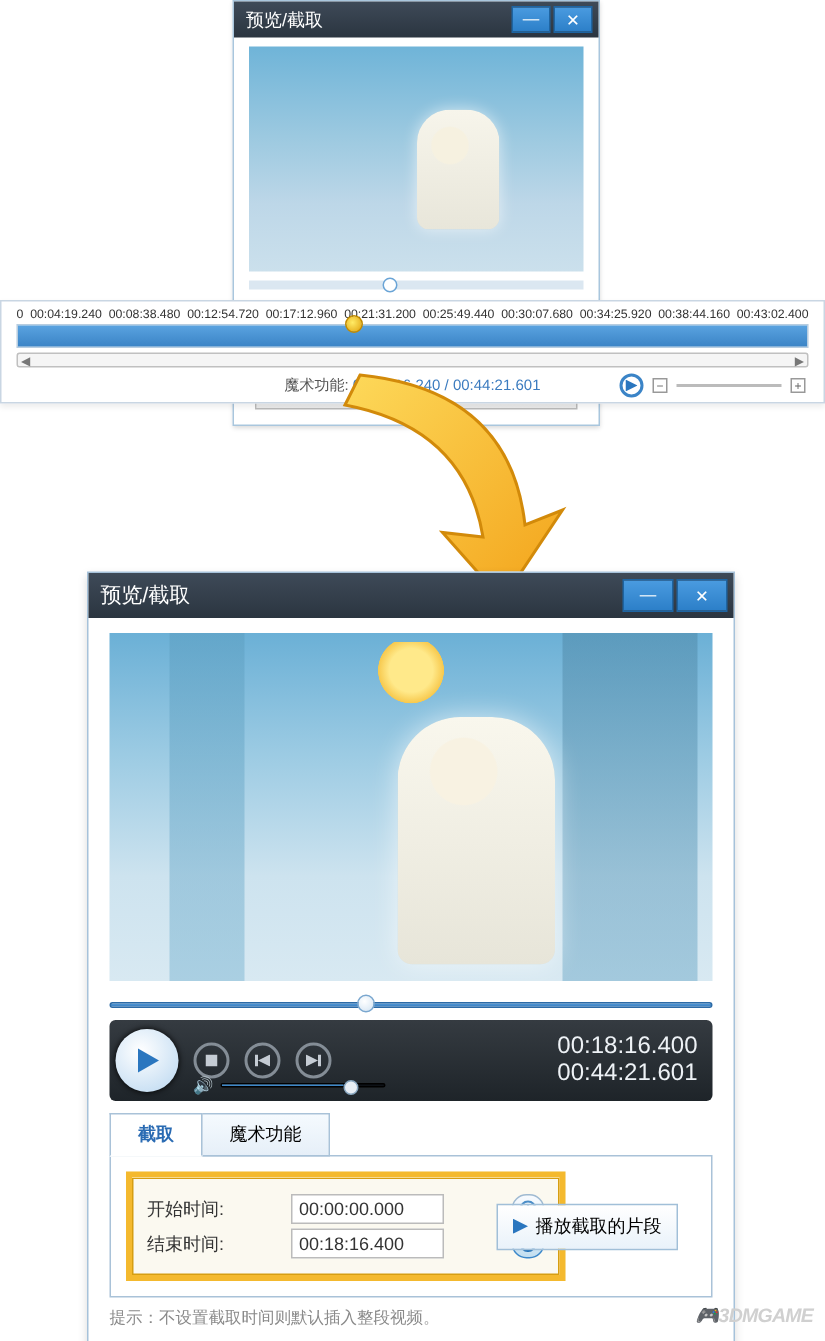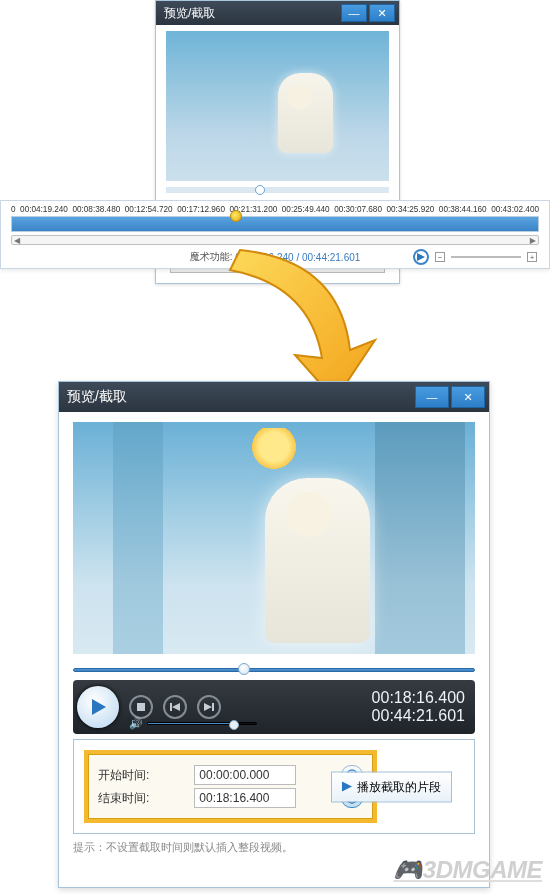--- a/index.html
+++ b/index.html
@@ -74,21 +74,21 @@
 .formrow .val{ width:102px; height:20px; border:1px solid #bbb; padding:0 4px; display:flex; align-items:center; font-size:12px; background:#fff;}
 .setbtn{ width:22px; height:20px; margin-left:4px; border:1px solid #9fbad2; background:linear-gradient(#f7fbff,#e5eff8); border-radius:10px; display:flex; align-items:center; justify-content:center;}
 .setbtn.active{ border-color:#3c88ca; background:linear-gradient(#e3f2ff,#c2deef);}
 .play-segment{ position:absolute; right:22px; top:50%; transform:translateY(-50%); border:1px solid #a1bfd8; background:linear-gradient(#fff,#e9f2fa); padding:6px 10px; font-size:12px; display:flex; align-items:center; cursor:pointer;}
 .play-segment svg{margin-right:5px;}
 
 .hint2{ font-size:11px; color:#8a8a8a; margin:6px 14px 0;}
 .bot-btns{ display:flex; justify-content:space-between; padding:14px 40px 18px;}
 
 
-.watermark{ position:absolute; right:8px; bottom:10px; font-size:24px; font-weight:bold; color:#dedede; font-style:italic; letter-spacing:-0.5px;text-decoration:underline;}
+.watermark{ position:absolute; right:8px; bottom:10px; font-size:13px; font-weight:bold; color:#dedede; font-style:italic; letter-spacing:-0.5px;}
 .watermark b{color:#d0d0d0;}
 </style>
 </head>
 <body>
 
 <div class="win-top">
   <div class="titlebar">
     <div class="title">预览/截取</div>
     <div class="tbbtn">—</div>
     <div class="tbbtn">✕</div>
@@ -205,20 +205,24 @@
     <div class="timebox">
       <div>00:18:16.400</div>
       <div>00:44:21.601</div>
     </div>
     <div class="volrow">
       <span class="speaker">🔊</span>
       <div class="slider"></div>
     </div>
   </div>
 
+  <div class="tabs">
+    <div class="tab active">截取</div>
+    <div class="tab">魔术功能</div>
+  </div>
   <div class="tabpane" style="position:relative;">
     <div class="highlight-box">
       <div class="formrow">
         <span class="lbl">开始时间:</span>
         <span class="val">00:00:00.000</span>
         <span class="setbtn">
           <svg width="12" height="12">
               <circle cx="6" cy="6" r="5" fill="none" stroke="#4a8dc7" stroke-width="1.3"></circle>
               <path d="M6 3v3l2 1" stroke="#4a8dc7" stroke-width="1.3" fill="none"></path>
             </svg>

